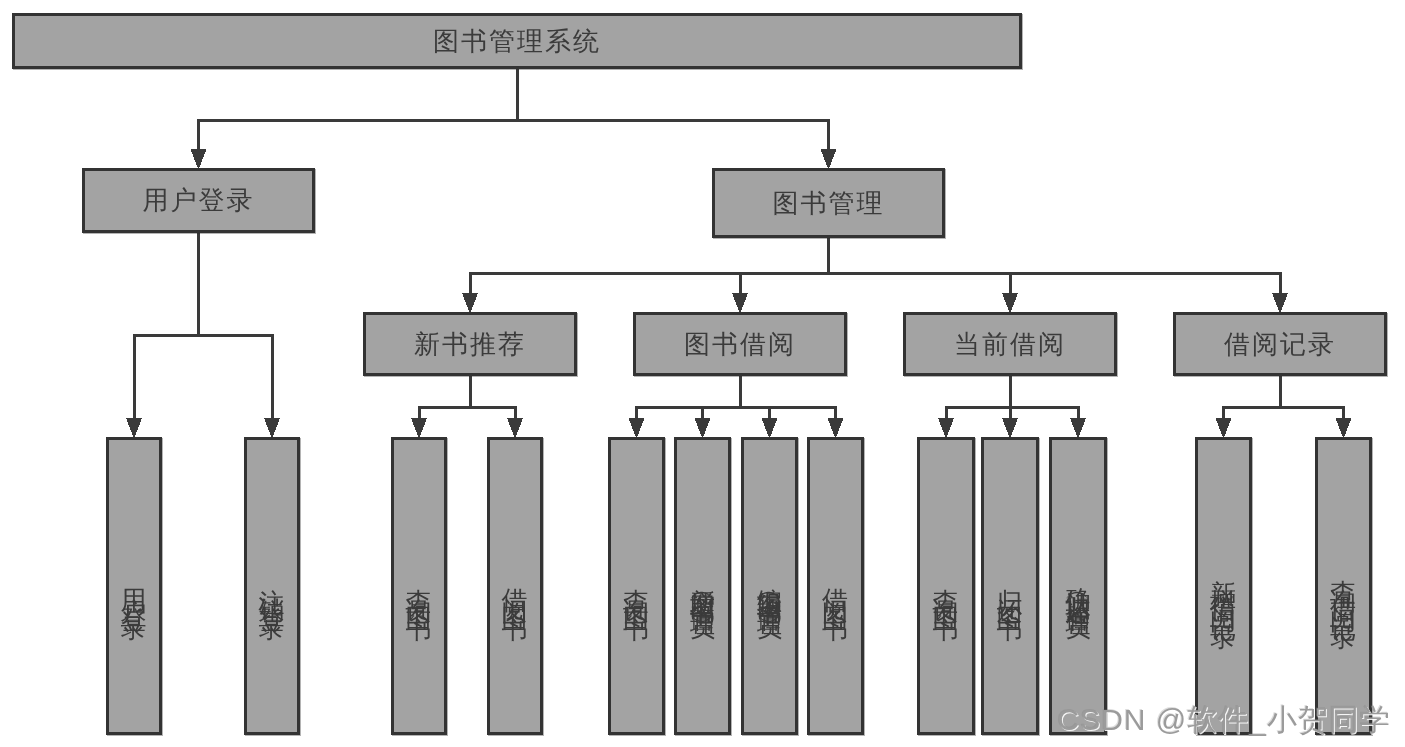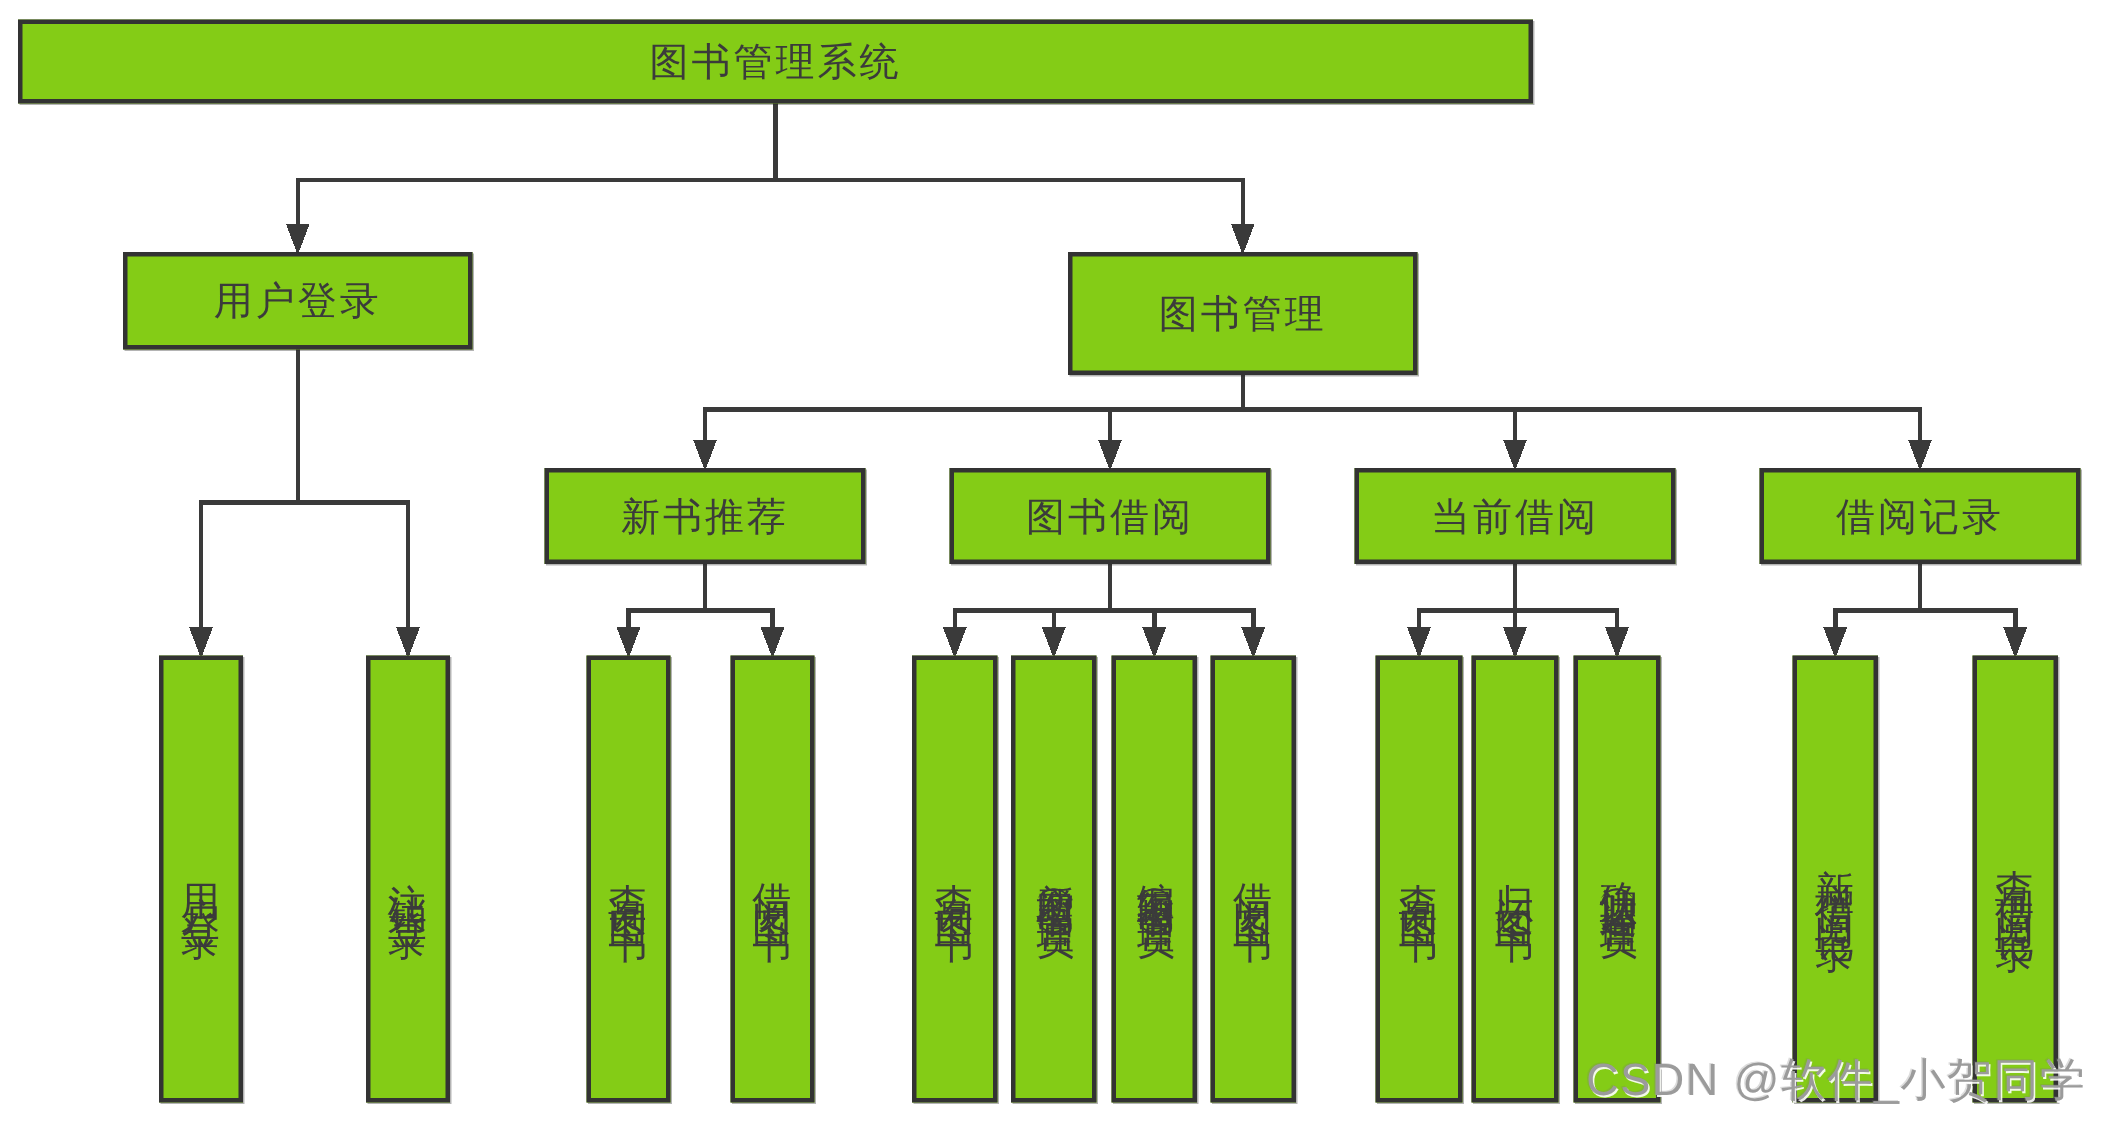--- a/index.html
+++ b/index.html
@@ -15,21 +15,21 @@
   #canvas { position: absolute; inset: 0; }
   svg.connectors {
     position: absolute; left: 0; top: 0;
     pointer-events: none;
     shape-rendering: crispEdges;
   }
   .node {
     position: absolute;
     box-sizing: border-box;
     border: 3px solid #333333;
-    background: #84cc16;
+    background: #a3a3a3;
     display: flex;
     align-items: center;
     justify-content: center;
     color: #3b3b3b;
     box-shadow: 1px 1px 0 rgba(40,40,40,0.35);
   }
   .node.horizontal span {
     font-size: 26px;
     letter-spacing: 2px;
     white-space: nowrap;
@@ -113,21 +113,21 @@
       <polygon points="1215.5,418 1231.5,418 1223.5,439" fill="#3a3a3a"></polygon>
       <line x1="1343.5" y1="407" x2="1343.5" y2="421" stroke="#3a3a3a" stroke-width="3"></line>
       <polygon points="1335.5,418 1351.5,418 1343.5,439" fill="#3a3a3a"></polygon>
     </svg>
 <div class="node horizontal" style="left: 12px; top: 13px; width: 1010px; height: 56px;">
       <span>图书管理系统</span>
     </div>
     <div class="node horizontal" style="left: 82px; top: 168px; width: 233px; height: 65px;">
       <span>用户登录</span>
     </div>
-    <div class="node horizontal" style="left: 712px; top: 168px; width: 233px; height: 82px;">
+    <div class="node horizontal" style="left: 712px; top: 168px; width: 233px; height: 70px;">
       <span>图书管理</span>
     </div>
     <div class="node horizontal" style="left: 633px; top: 312px; width: 214px; height: 64px;">
       <span>图书借阅</span>
     </div>
     <div class="node horizontal" style="left: 363px; top: 312px; width: 214px; height: 64px;">
       <span>新书推荐</span>
     </div>
     <div class="node horizontal" style="left: 903px; top: 312px; width: 214px; height: 64px;">
       <span>当前借阅</span>

